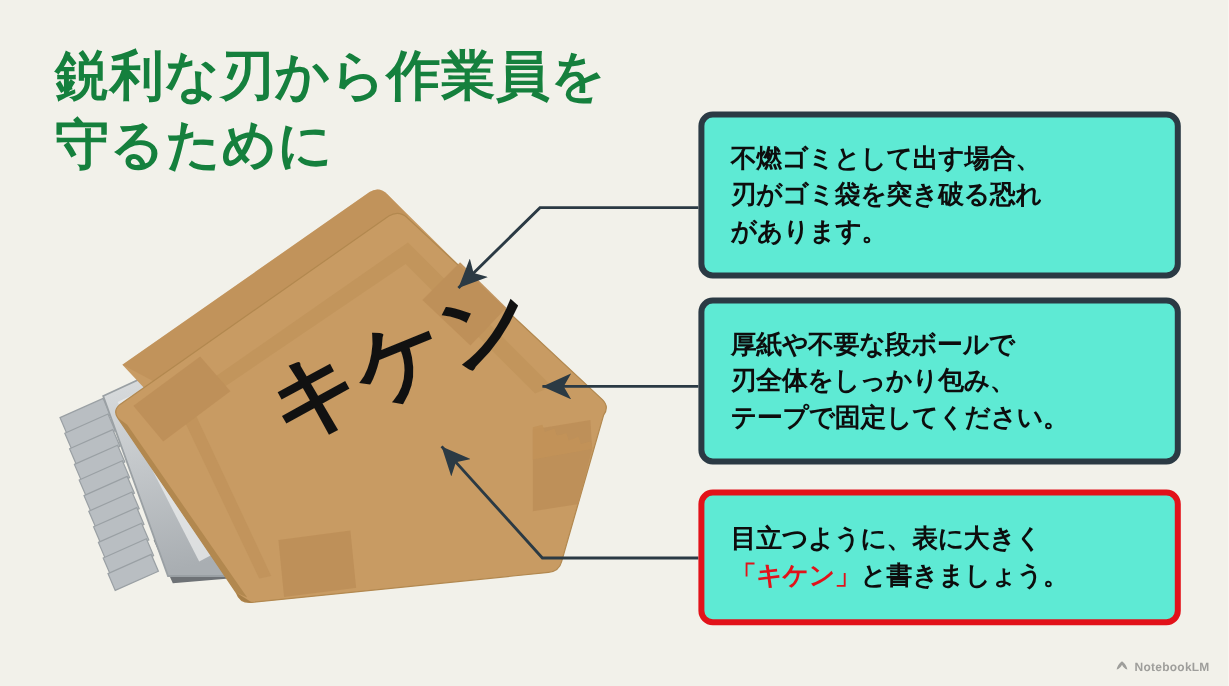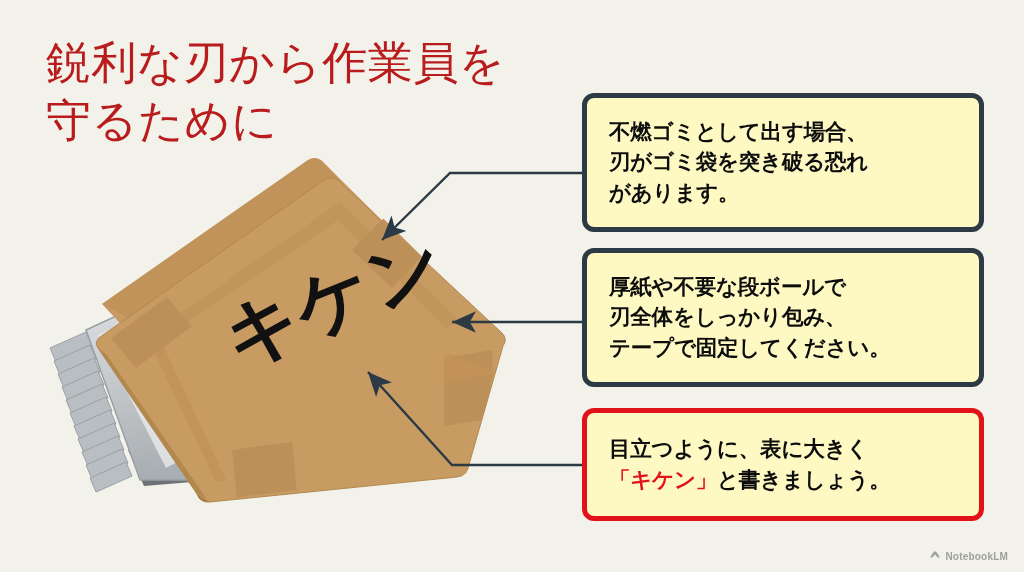--- a/index.html
+++ b/index.html
@@ -19,41 +19,41 @@
     overflow: hidden;
   }
 
   
   #title {
     position: absolute;
     left: 46px;
     top: 34px;
     width: 540px;
     font-size: 45px;
-    font-weight: 400;
+    font-weight: 700;
     line-height: 1.28;
     letter-spacing: 0.5px;
-    color: #b91c1c;
+    color: #15803d;
     white-space: pre-line;
   }
 
   
   #illus {
     position: absolute;
     left: 40px;
     top: 150px;
     width: 500px;
     height: 380px;
   }
 
   
   .callout {
     position: absolute;
     box-sizing: border-box;
-    background: #fef9c3;
+    background: #5eead4;
     border-radius: 12px;
     display: flex;
     align-items: center;
   }
   .callout .txt {
     font-size: 21.5px;
     font-weight: 700;
     line-height: 1.42;
     color: #0d0d0d;
     white-space: pre-line;

